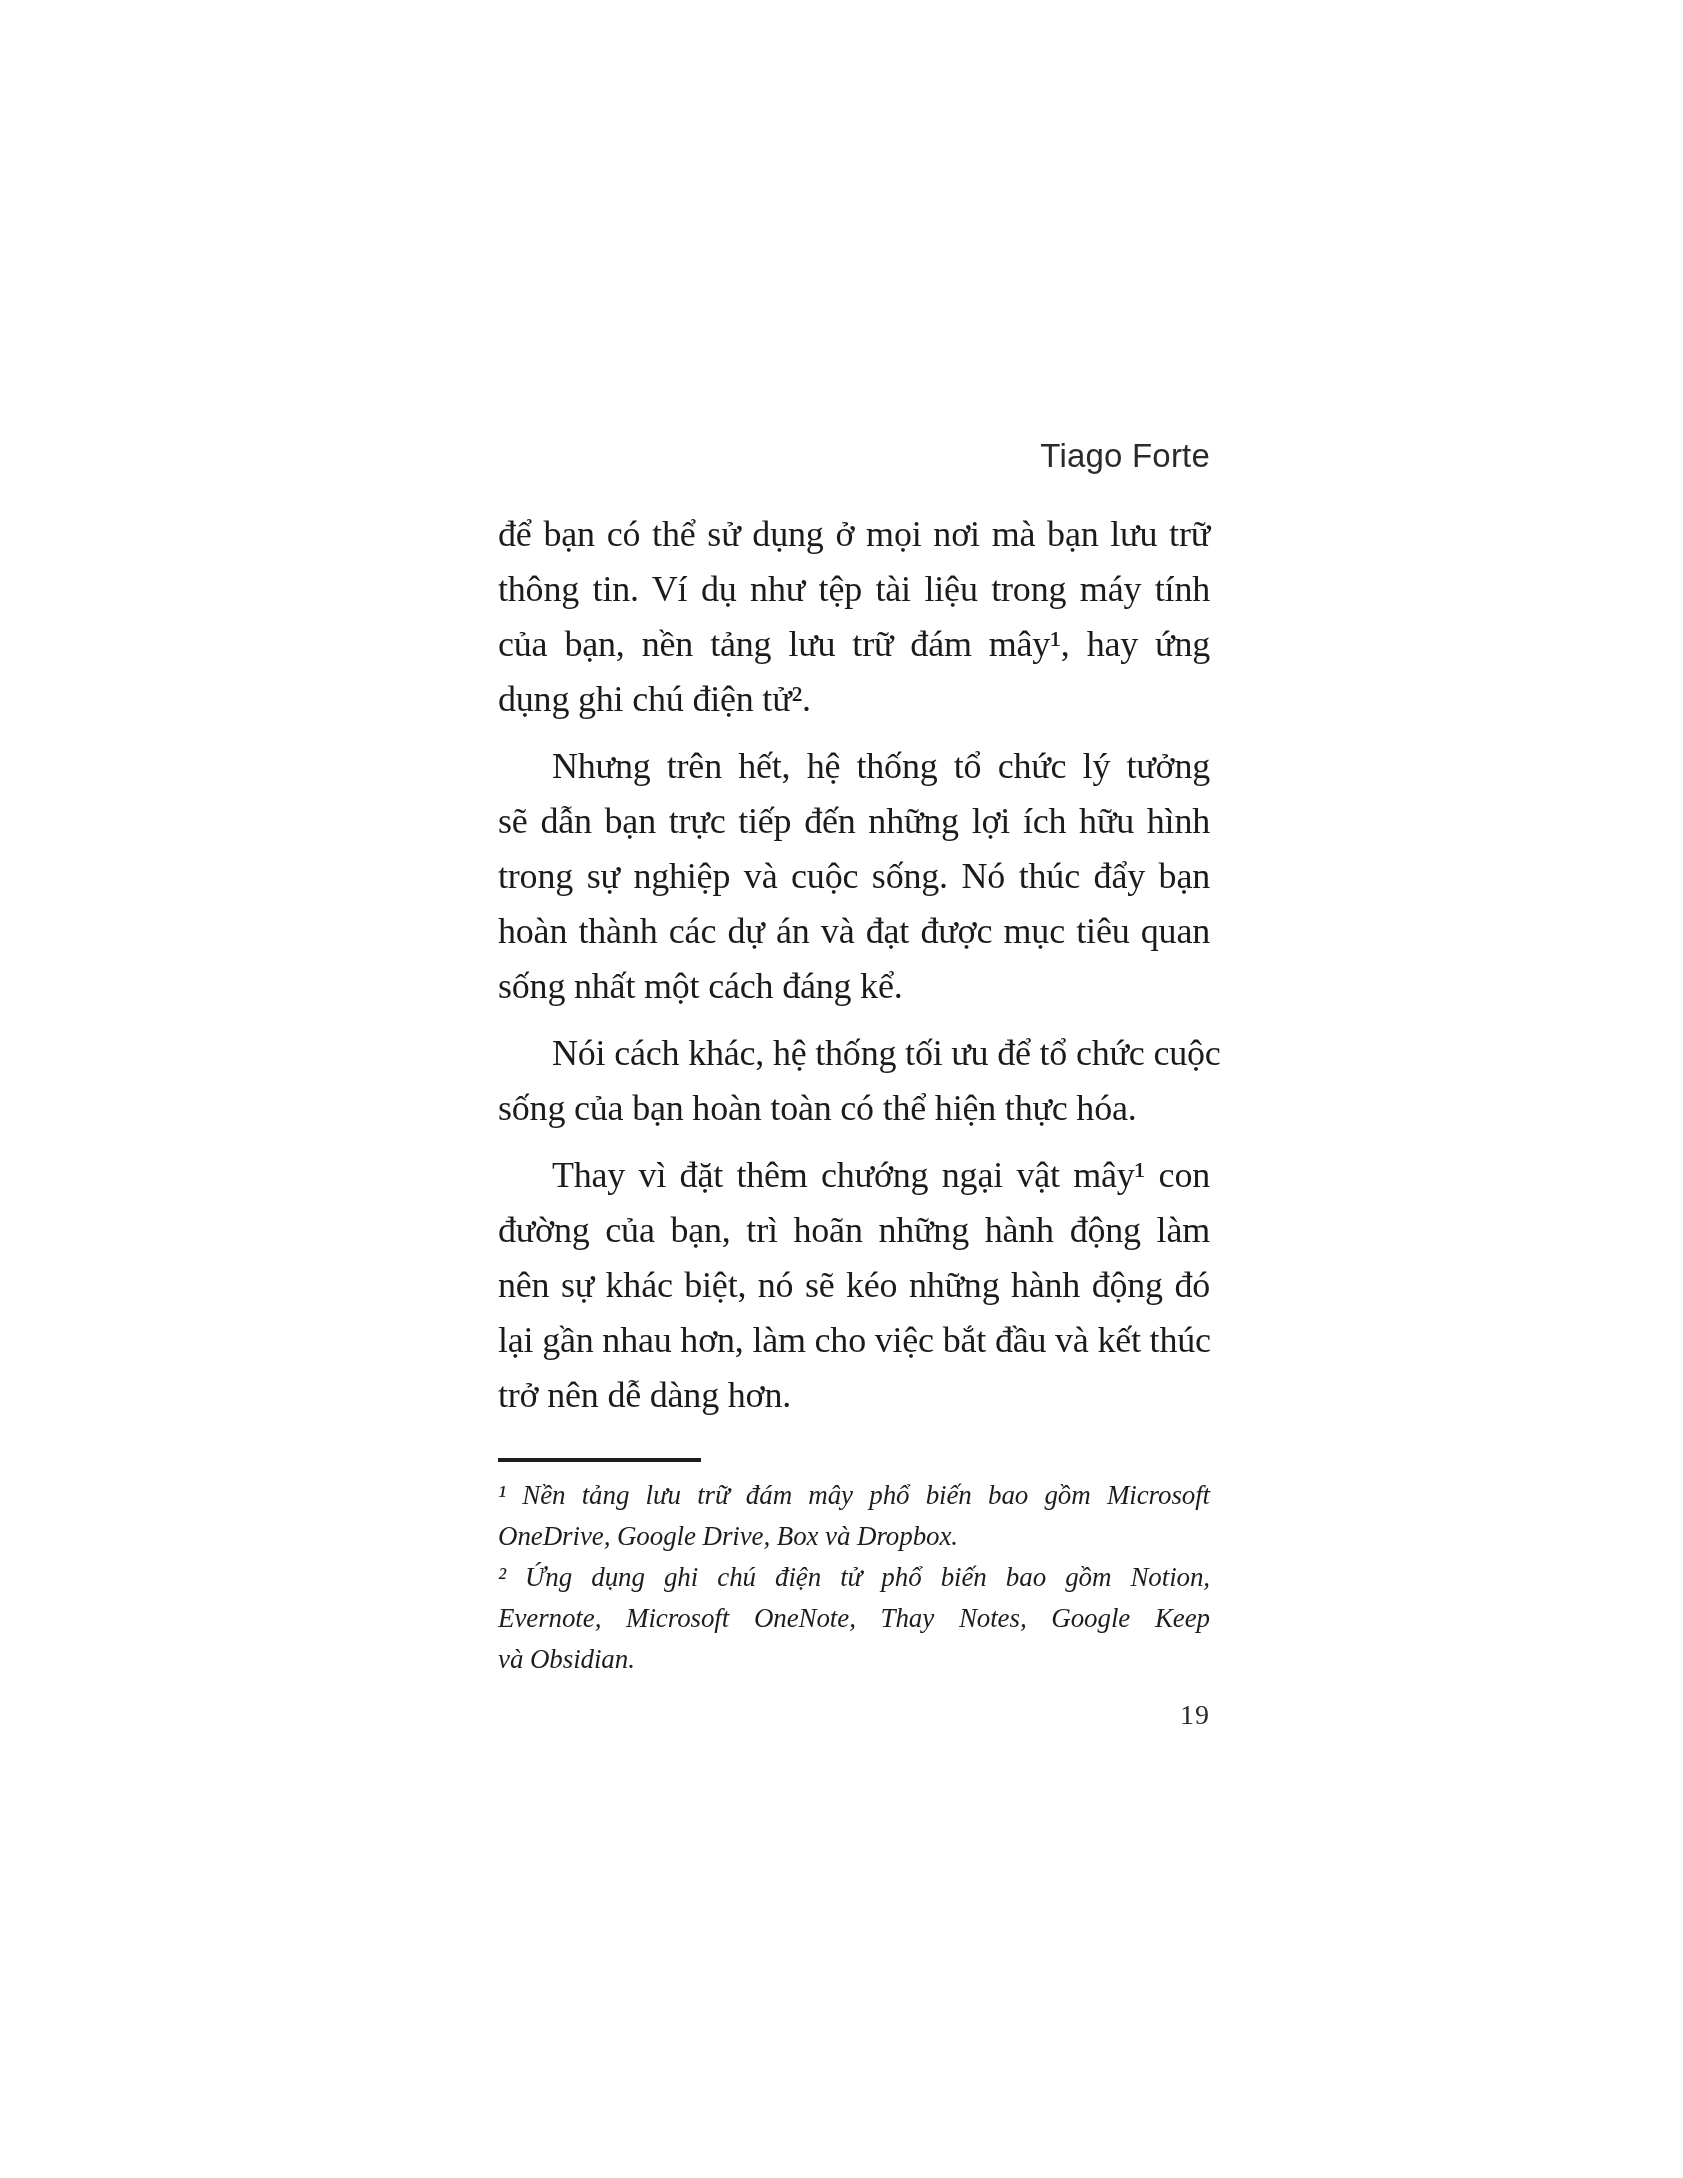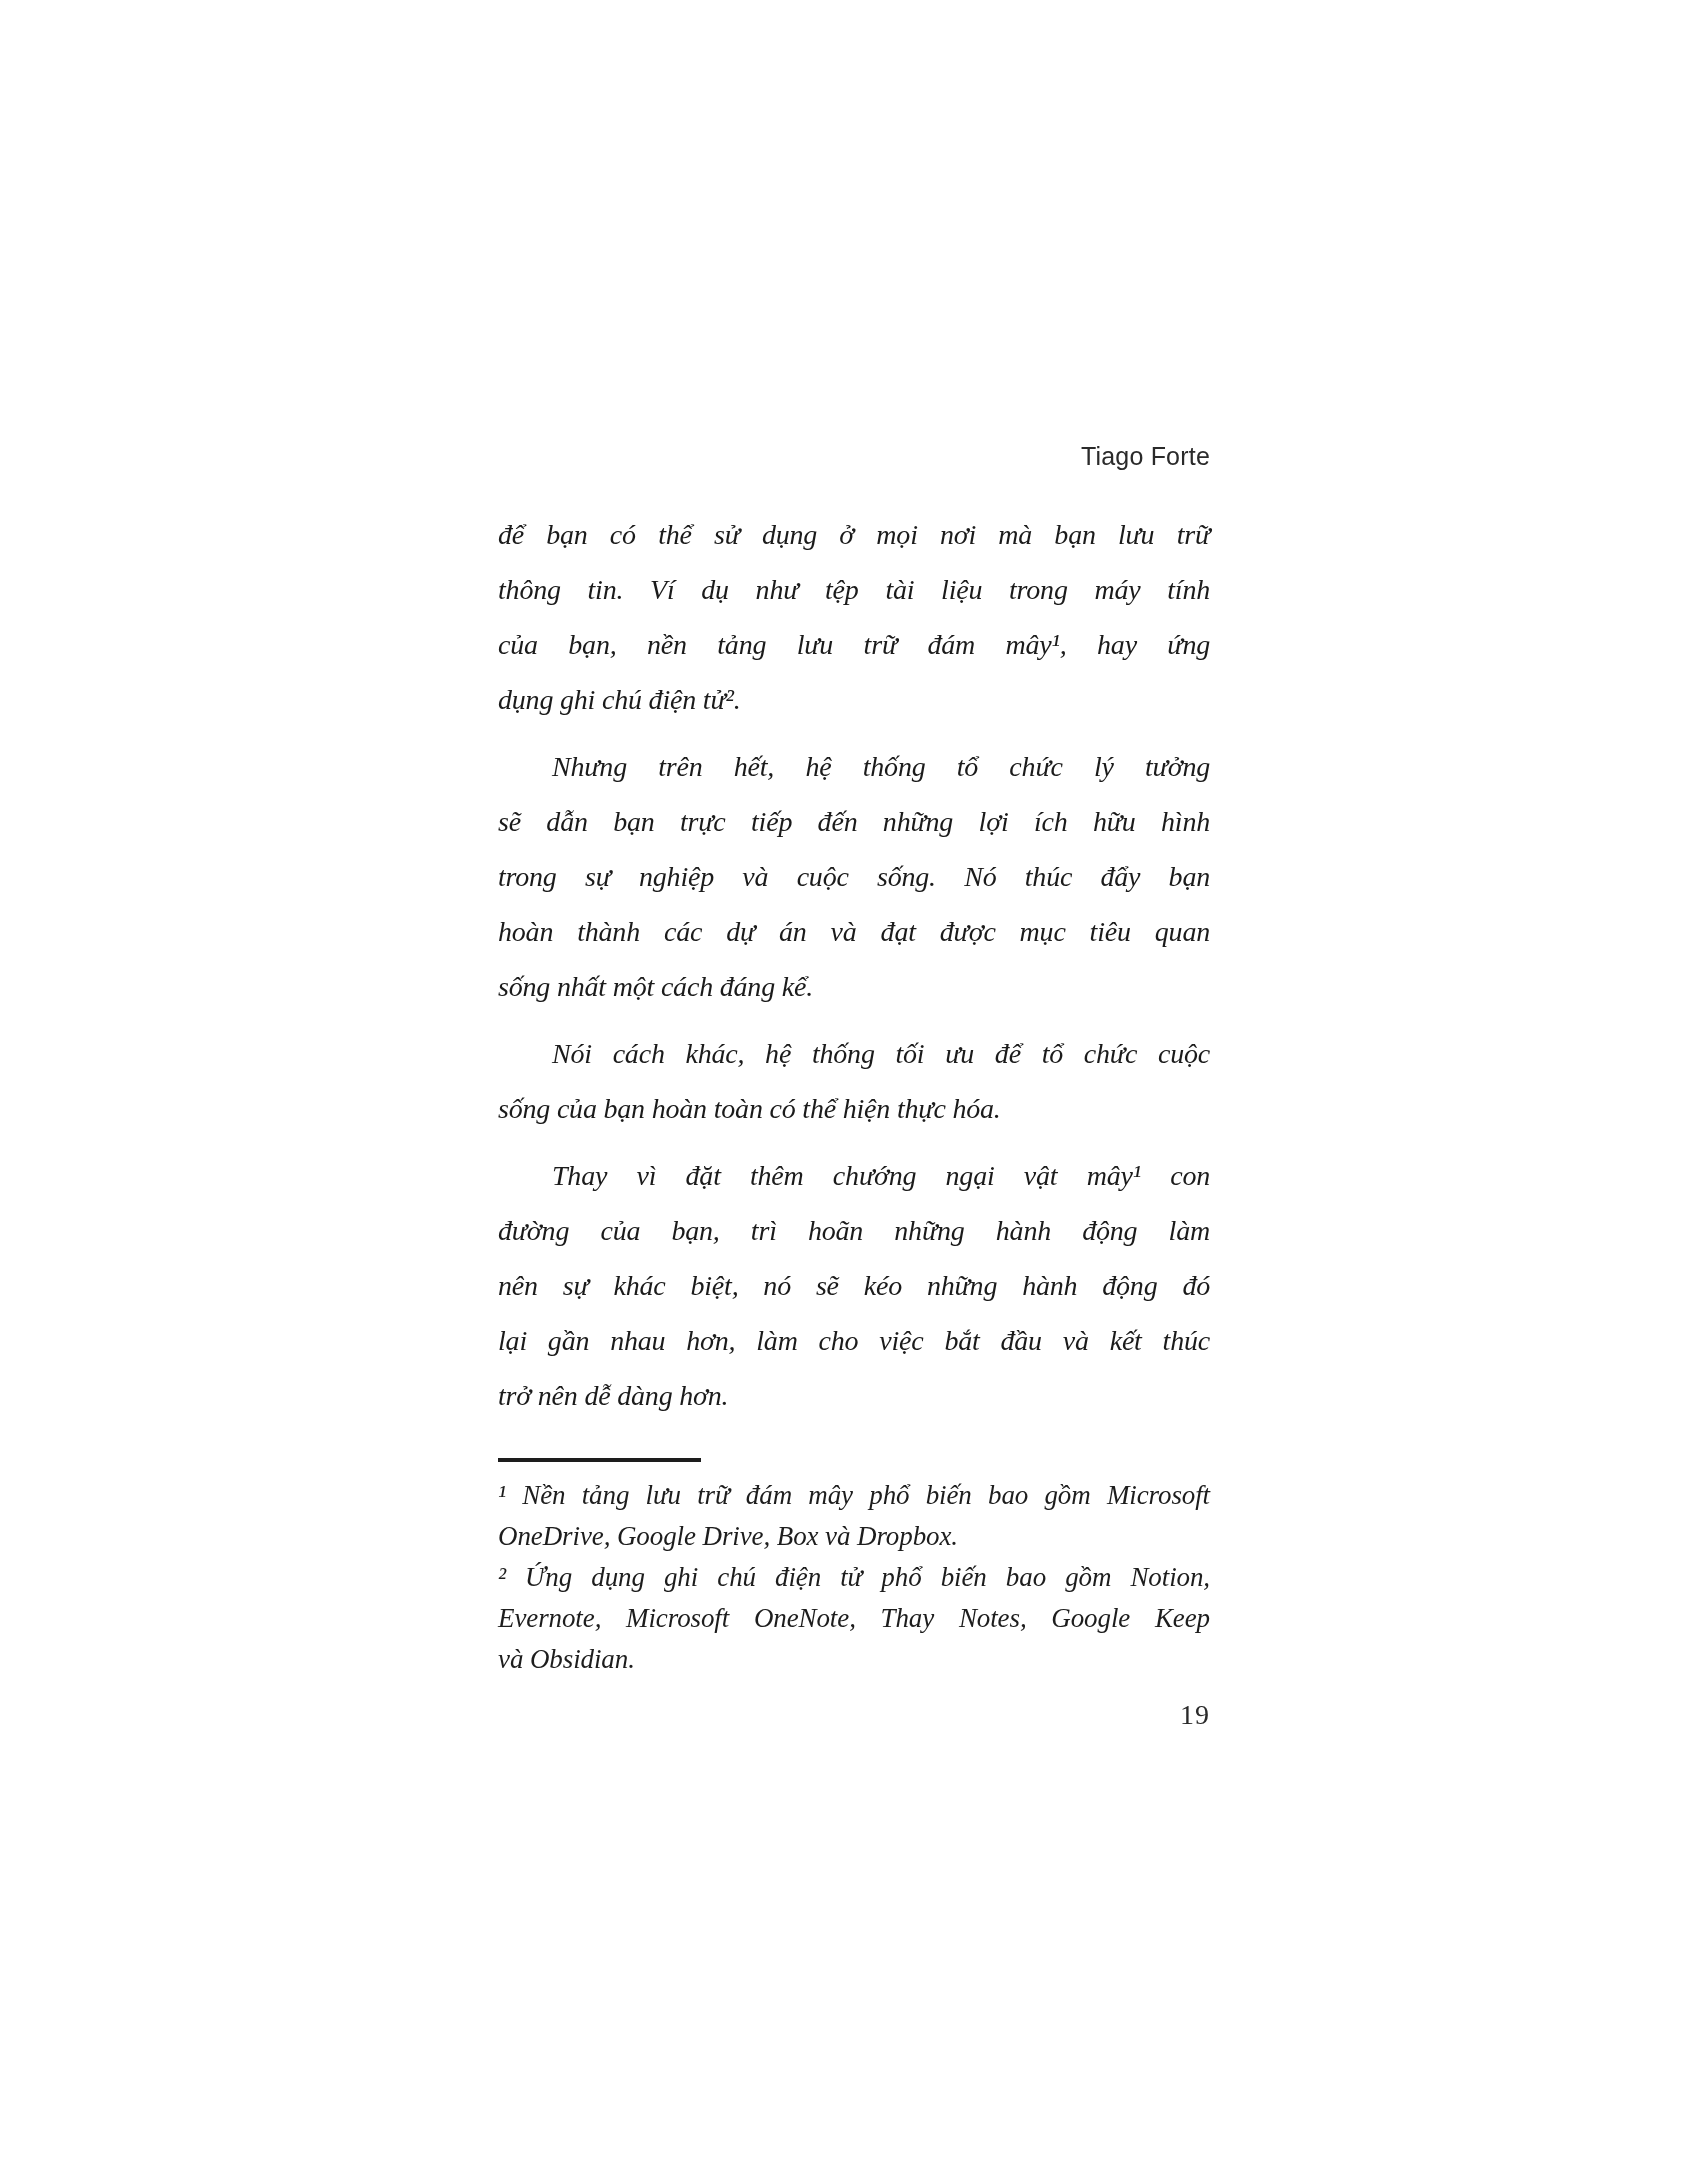--- a/index.html
+++ b/index.html
@@ -22,43 +22,42 @@
     width: 712px;
     height: 2178px;
   }
   .running-header {
     position: absolute;
     top: 442px;
     left: 0;
     width: 712px;
     text-align: right;
     font-family: "Liberation Sans", sans-serif;
-    font-size: 25px;
+    font-size: 33px;
     line-height: 28px;
     color: #2a2a2a;
     letter-spacing: 0.2px;
   }
   .body-text {
     position: absolute;
     top: 507px;
     left: 0;
     width: 712px;
   }
   .para {
     margin: 0 0 12px 0;
   }
   .bline {
-    font-size: 28px;
+    font-size: 36px;
     line-height: 55px;
     color: #1b1b1b;
     letter-spacing: -0.2px;
     white-space: nowrap;
     text-align: justify;
     text-align-last: justify;
-    font-style: italic;
   }
   .bline.last {
     text-align: left;
     text-align-last: left;
   }
   .bline.indent {
     text-indent: 54px;
   }
   .fn-rule {
     position: absolute;

